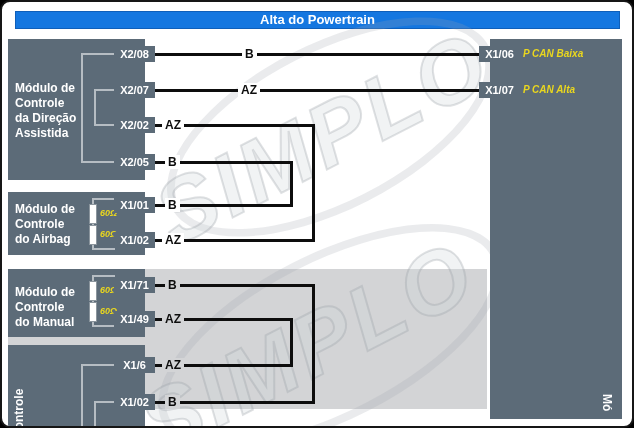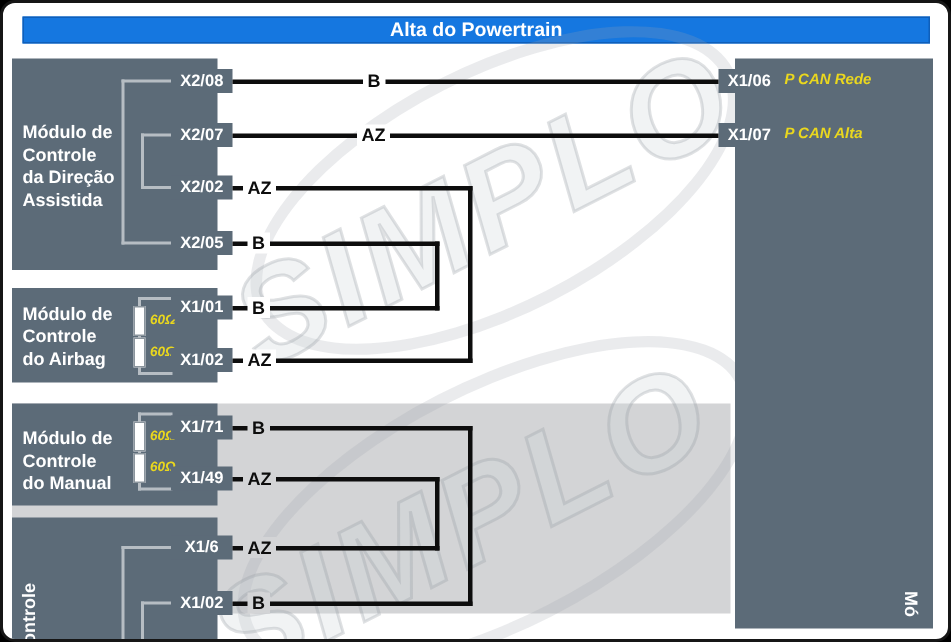--- a/index.html
+++ b/index.html
@@ -143,21 +143,21 @@
   <div class="tab" style="top:195px;">X1/01</div>
   <div class="tab" style="top:230px;">X1/02</div>
   <div class="tab" style="top:275px;">X1/71</div>
   <div class="tab" style="top:309px;">X1/49</div>
   <div class="tab" style="top:355px;">X1/6</div>
   <div class="tab" style="top:392px;">X1/02</div>
 
   <div class="tab rtab" style="top:44px;">X1/06</div>
   <div class="tab rtab" style="top:80px;">X1/07</div>
 
-  <div class="can" style="top:46px;">P CAN Rede</div>
+  <div class="can" style="top:46px;">P CAN Baixa</div>
   <div class="can" style="top:82px;text-align:right;">P CAN Alta</div>
 
   <div class="wire" style="left:153px;top:51px;width:324px;height:3px;"></div>
   <div class="wire" style="left:153px;top:87px;width:324px;height:3px;"></div>
 
   <div class="wire" style="left:153px;top:122px;width:160px;height:3px;"></div>
   <div class="wire" style="left:310px;top:122px;width:3px;height:118px;"></div>
   <div class="wire" style="left:153px;top:237px;width:160px;height:3px;"></div>
 
   <div class="wire" style="left:153px;top:159px;width:138px;height:3px;"></div>

